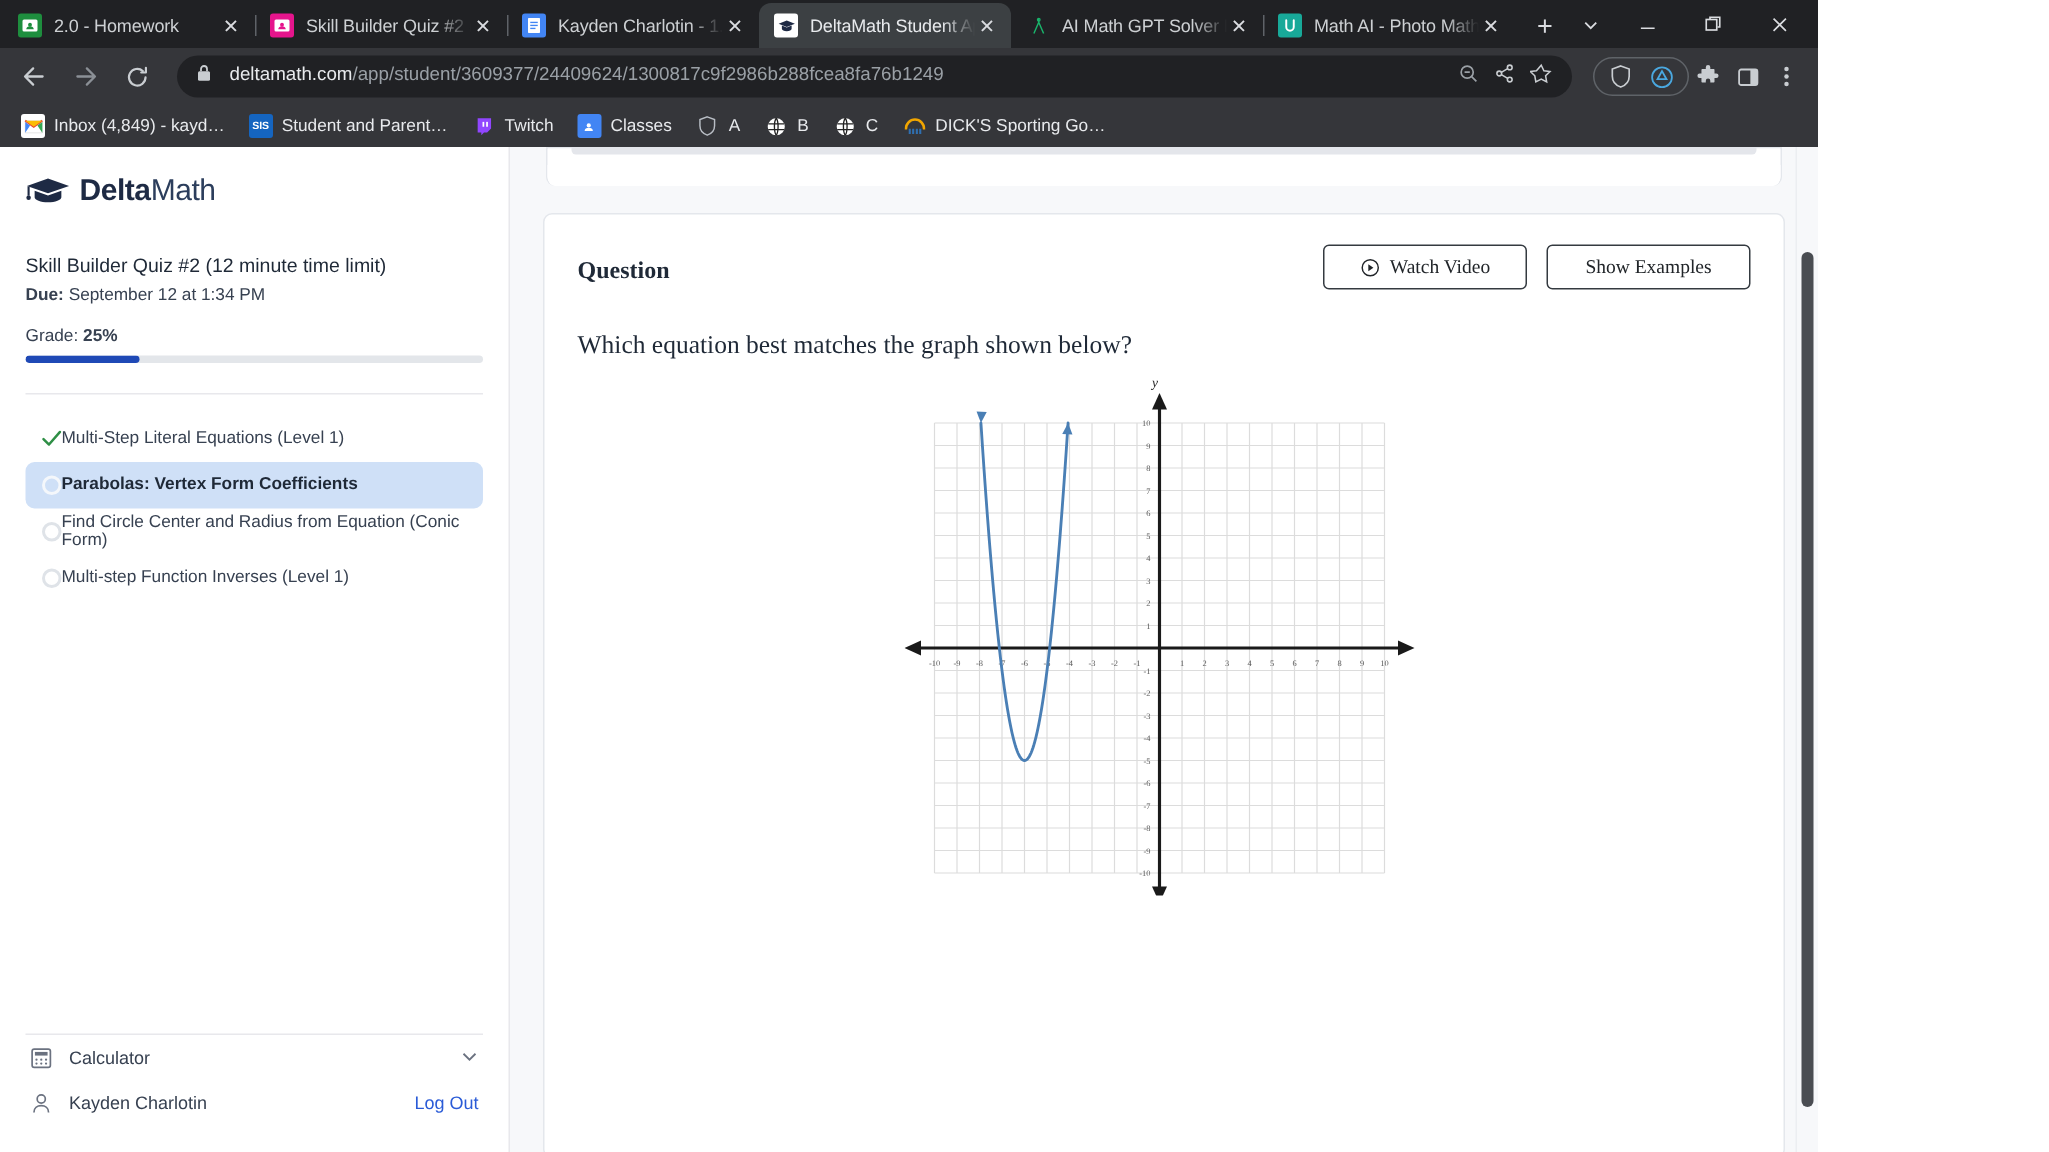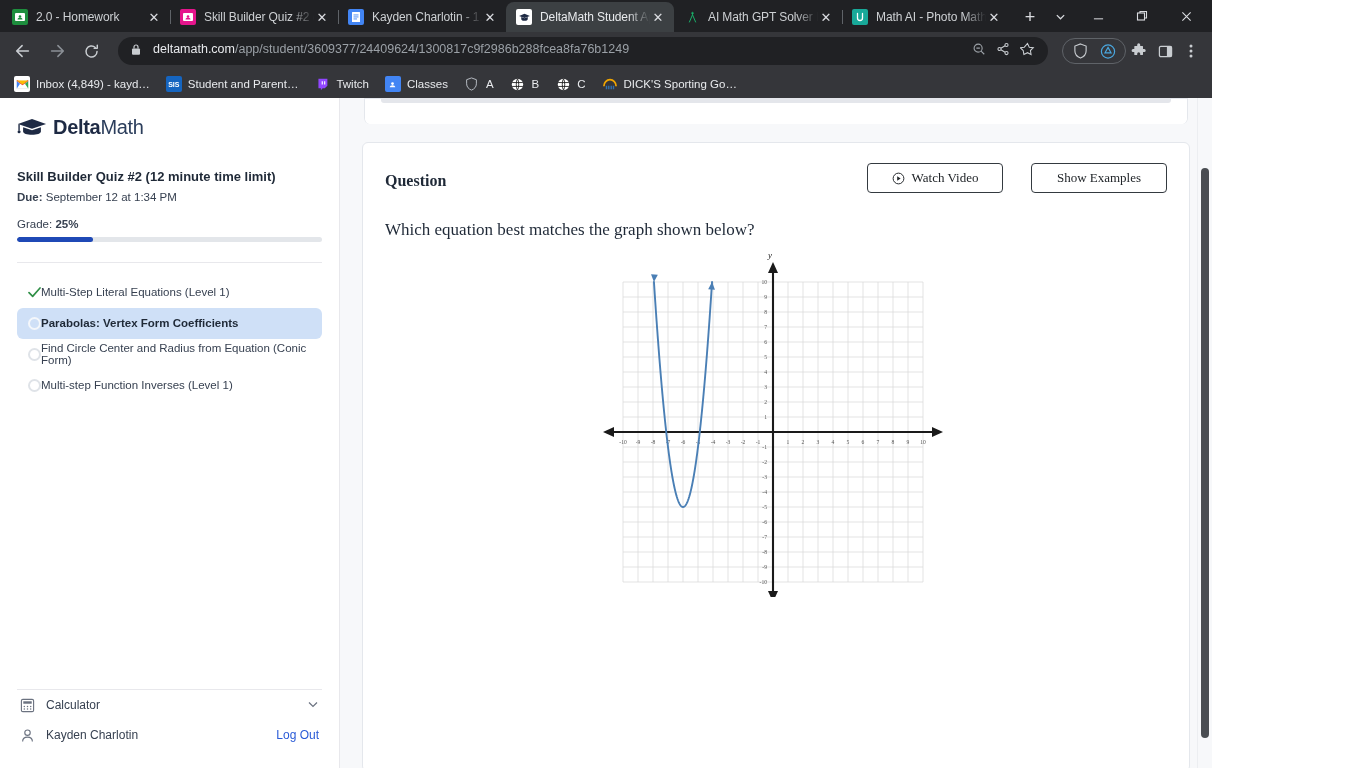--- a/index.html
+++ b/index.html
@@ -118,21 +118,21 @@
     width: 340px; flex: none; background: #fff;
     border-right: 1px solid #e8e8ec;
     padding: 18px 17px 0 17px;
     display: flex; flex-direction: column;
     position: relative;
   }
   .logo { display: flex; align-items: center; gap: 6px; margin-bottom: 30px; }
   .logo-text { font-size: 20px; font-weight: 700; color: #1e2a44; letter-spacing: -0.3px; }
   .logo-text .light { font-weight: 400; color: #2c3e5c; }
 
-  .assign-title { font-size: 13px; font-weight: 700; color: #1f2937; margin-bottom: 5px; line-height: 1.3; }
+  .assign-title { font-size: 13px; font-weight: 400; color: #1f2937; margin-bottom: 5px; line-height: 1.3; }
   .due { font-size: 11.5px; color: #374151; }
   .due b { font-weight: 700; }
   .grade { font-size: 11.5px; color: #374151; margin-top: 15px; }
   .grade b { font-weight: 700; }
   .progress-track {
     height: 5px; background: #e3e6ea; border-radius: 3px;
     margin-top: 7px; overflow: hidden;
   }
   .progress-fill { height: 100%; background: #1f49b6; border-radius: 3px; }
 
@@ -177,21 +177,21 @@
   }
   .card-top-peek .wh { position:absolute; left:0; right:0; bottom:0; height:14px; background:#fff; border-radius: 0 0 6px 6px;}
 
   .qcard {
     background: #fff; border: 1px solid #e4e7ec; border-radius: 6px;
     margin-top: 18px; padding: 20px 22px 0 22px;
     height: 630px;
   }
   .qhead { display: flex; align-items: flex-start; }
   .qlabel { font-family: Liberation Serif, serif; font-size: 16px; font-weight: 700; color: #1f2937; padding-top: 9px; }
-  .qbtns { margin-left: auto; display: flex; gap: 28px; }
+  .qbtns { margin-left: auto; display: flex; gap: 13px; }
   .btn-outline {
     border: 1px solid #343a40; background: #fff; border-radius: 4px;
     height: 30px; min-width: 136px; display: flex; align-items: center;
     justify-content: center; gap: 7px;
     font-family: "Liberation Serif", serif; font-size: 13px; color: #212529;
   }
   .qtext {
     font-family: "Liberation Serif", serif; font-size: 17px;
     color: #1f2937; margin-top: 27px;
   }

